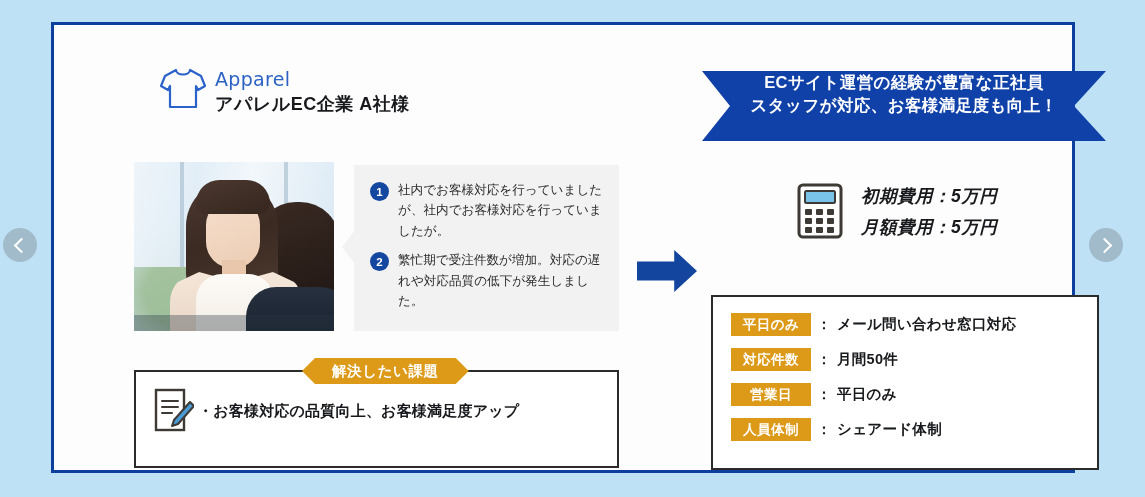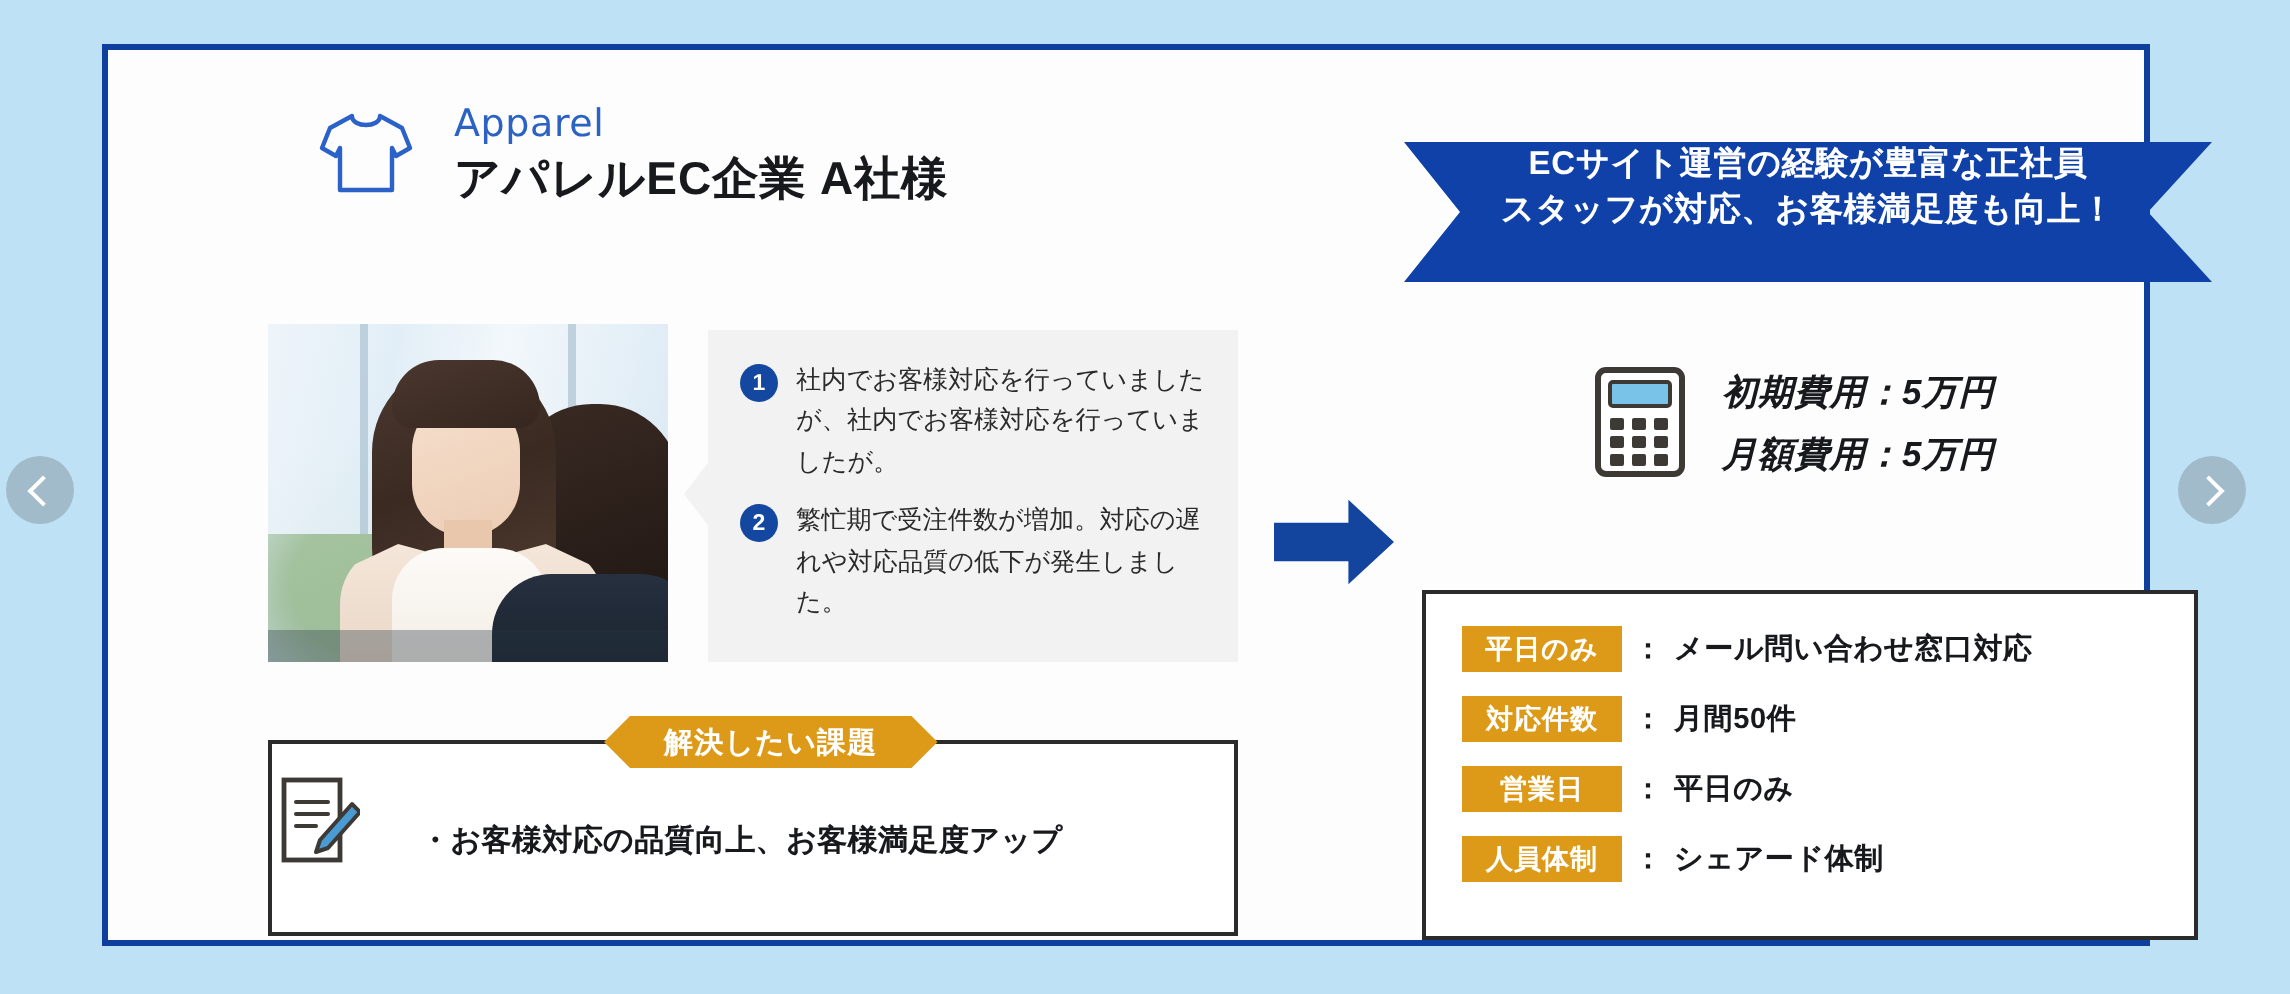--- a/index.html
+++ b/index.html
@@ -22,29 +22,29 @@
   .chev.l{transform:rotate(-135deg);margin-left:3px;}
   .chev.r{transform:rotate(45deg);margin-right:3px;}
 
   
   .card{
     position:absolute;left:51px;top:22px;width:1024px;height:451px;
     background:#fdfdfd;border:3px solid #0f3f9e;box-sizing:border-box;
   }
 
   
-  .hdr{position:absolute;left:105px;top:28px;display:flex;align-items:flex-end;gap:20px;}
+  .hdr{position:absolute;left:105px;top:40px;display:flex;align-items:flex-end;gap:8px;}
   .tshirt{width:48px;height:46px;flex:0 0 auto;margin-bottom:2px;}
   .hdr-txt{display:flex;flex-direction:column;line-height:1;}
   .apparel{
     font-size:19px;color:#2c62c4;letter-spacing:.3px;margin-bottom:6px;
     font-family:"DejaVu Sans",sans-serif;
   }
   .company{
-    font-size:23px;font-weight:bold;color:#17191c;letter-spacing:.5px;
+    font-size:18px;font-weight:bold;color:#17191c;letter-spacing:.5px;
   }
 
   
   .ribbon{
     position:absolute;left:648px;top:46px;width:404px;height:70px;
     background:#0f41a8;color:#fff;
     display:flex;flex-direction:column;align-items:center;
     clip-path:polygon(0 0, 28px 50%, 0 100%, 100% 100%, calc(100% - 32px) 50%, 100% 0);
     text-align:center;
   }
@@ -139,21 +139,21 @@
     position:absolute;left:80px;top:345px;width:485px;height:98px;
     border:2px solid #2b2b2b;box-sizing:border-box;background:#fff;
   }
   .issue-tag{
     position:absolute;left:248px;top:333px;height:26px;padding:0 30px;
     background:#dc9a18;color:#fff;font-size:14.5px;font-weight:bold;letter-spacing:.6px;
     display:flex;align-items:center;justify-content:center;
     clip-path:polygon(13px 0,calc(100% - 13px) 0,100% 50%,calc(100% - 13px) 100%,13px 100%,0 50%);
     z-index:5;
   }
-  .issue-inner{display:flex;align-items:flex-end;gap:30px;padding:16px 0 0 4px;}
+  .issue-inner{display:flex;align-items:center;gap:4px;padding:16px 0 0 18px;}
   .docicon{width:40px;height:46px;flex:0 0 auto;}
   .issue-lines div{
     font-size:15px;font-weight:bold;color:#17191c;line-height:1.75;letter-spacing:.2px;
   }
 
   
   .spec{
     position:absolute;left:657px;top:270px;width:388px;height:175px;
     border:2px solid #2b2b2b;box-sizing:border-box;background:#fff;
     padding:16px 0 0 18px;

